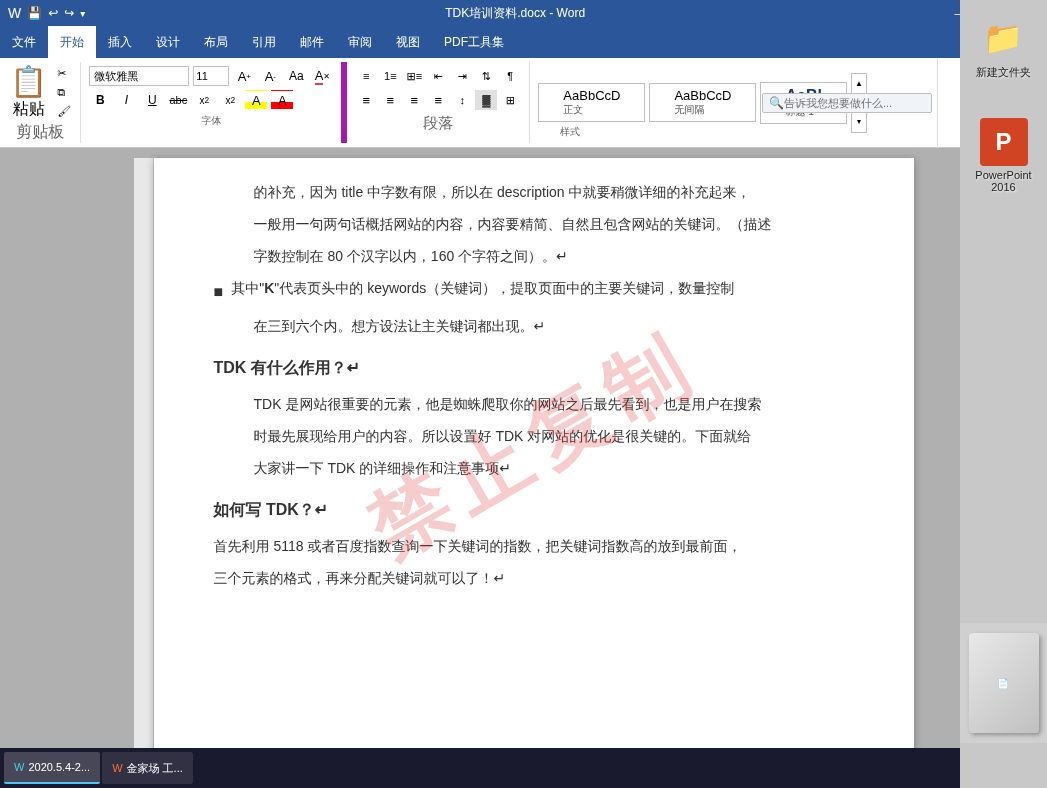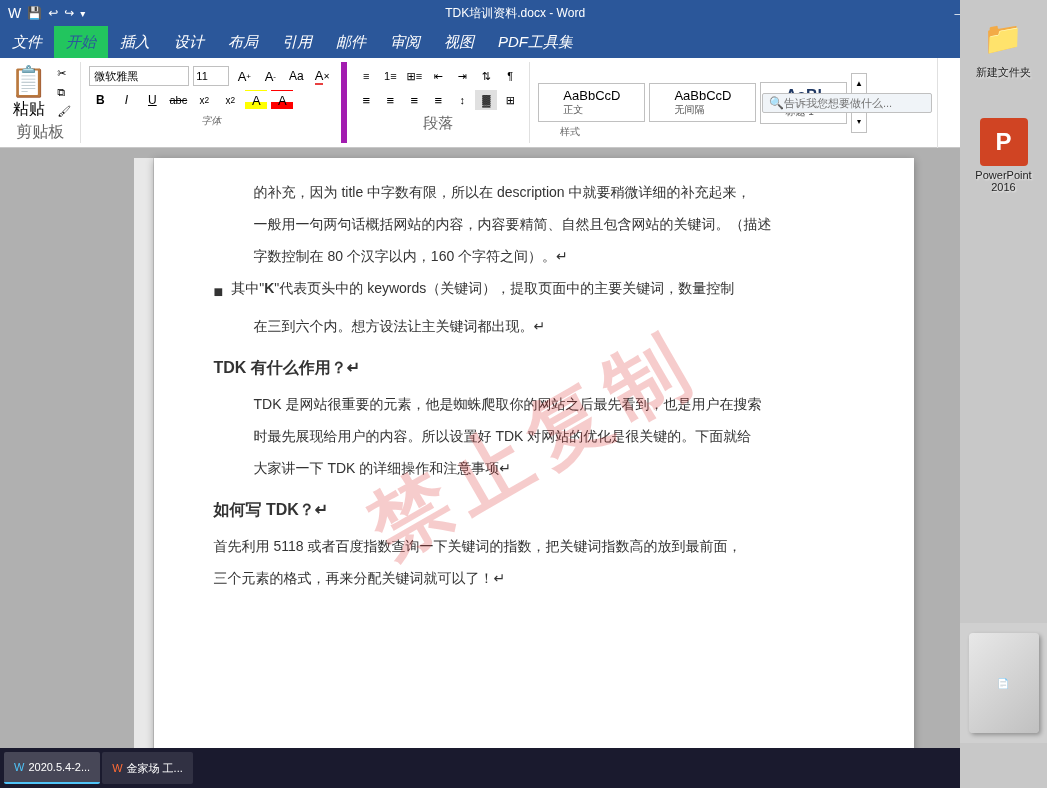--- a/index.html
+++ b/index.html
@@ -27,28 +27,28 @@
 
     
     .ribbon {
       background: #2b579a;
       height: 32px;
       display: flex;
       align-items: flex-end;
     }
     .ribbon-tab {
       padding: 5px 12px;
-      font-size: 15px;
+      font-size: 12px;
       color: white;
       cursor: pointer;
       height: 100%;
-      display: flex; align-items: center; font-style: italic;
+      display: flex; align-items: center;
     }
     .ribbon-tab.active {
-      background: #22c55e;
+      background: #ffffff;
       color: #2b579a;
     }
 
     
     .ribbon-content {
       background: white;
       border-bottom: 1px solid #c8c8c8;
       display: flex;
       align-items: stretch;
       padding: 4px 0;
@@ -309,21 +309,21 @@
     <div class="font-row2">
       <div class="font-btn bold">B</div>
       <div class="font-btn italic">I</div>
       <div class="font-btn underline">U</div>
       <div class="font-btn strikethrough" style="font-size:11px; text-decoration:line-through;">abc</div>
       <div class="font-btn" style="font-size:10px;">x<sub>2</sub></div>
       <div class="font-btn" style="font-size:10px;">x<sup>2</sup></div>
       <div class="font-btn" style="font-size:13px; background: linear-gradient(to bottom, transparent 60%, #ffff00 60%);">A</div>
       <div class="font-btn" style="font-size:13px; background: linear-gradient(to bottom, transparent 60%, #ff0000 60%);">A</div>
     </div>
-    <div class="ribbon-group-label" style="text-align:center; font-size:10px; color:#666; margin-top:4px;font-style:italic;">字体</div>
+    <div class="ribbon-group-label" style="text-align:center; font-size:10px; color:#666; margin-top:4px;">字体</div>
   </div>
 
   <div style="padding: 4px 8px; border-right: 1px solid #e0e0e0; min-width: 160px;">
     <div class="para-row">
       <div class="para-btn">≡</div>
       <div class="para-btn">1≡</div>
       <div class="para-btn">⊞≡</div>
       <div class="para-btn">⇤</div>
       <div class="para-btn">⇥</div>
       <div class="para-btn">⇅</div>

